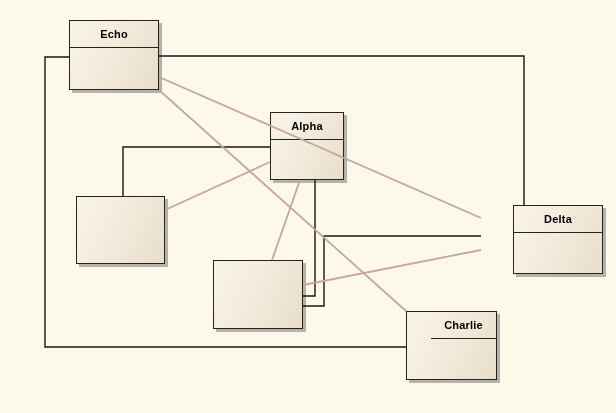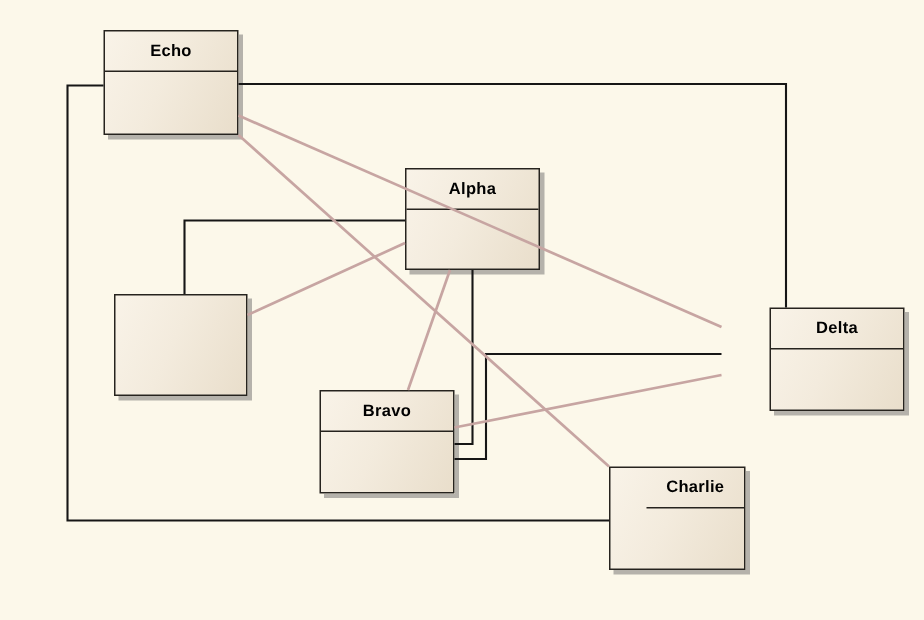--- a/index.html
+++ b/index.html
@@ -54,33 +54,30 @@
 <body>
 
 <div id="canvas">
   <div id="nodes">
       <div class="node" style="left: 69px; top: 20px; width: 90px; height: 70px; justify-content: center;">
         <div class="node-title">
           <span>Echo</span>
         </div>
         <div class="node-body"></div>
       </div>
-      <div class="node" style="left: 270px; top: 112px; width: 90px; height: 68px;">
+      <div class="node" style="left: 270px; top: 112px; width: 74px; height: 68px;">
         <div class="node-title">
           <span>Alpha</span>
         </div>
         <div class="node-body"></div>
       </div>
       <div class="node" style="left: 76px; top: 196px; width: 89px; height: 68px;">
         <div class="node-body"></div>
       </div>
       <div class="node" style="left: 213px; top: 260px; width: 90px; height: 69px;">
-        <div class="node-title">
-          <span>Bravo</span>
-        </div>
         <div class="node-body"></div>
       </div>
       <div class="node" style="left: 481px; top: 205px; width: 90px; height: 69px; margin-left: 32px;">
         <div class="node-title">
           <span>Delta</span>
         </div>
         <div class="node-body"></div>
       </div>
       <div class="node" style="left: 406px; top: 311px; width: 91px; height: 69px; padding-left: 24px;">
         <div class="node-title">

